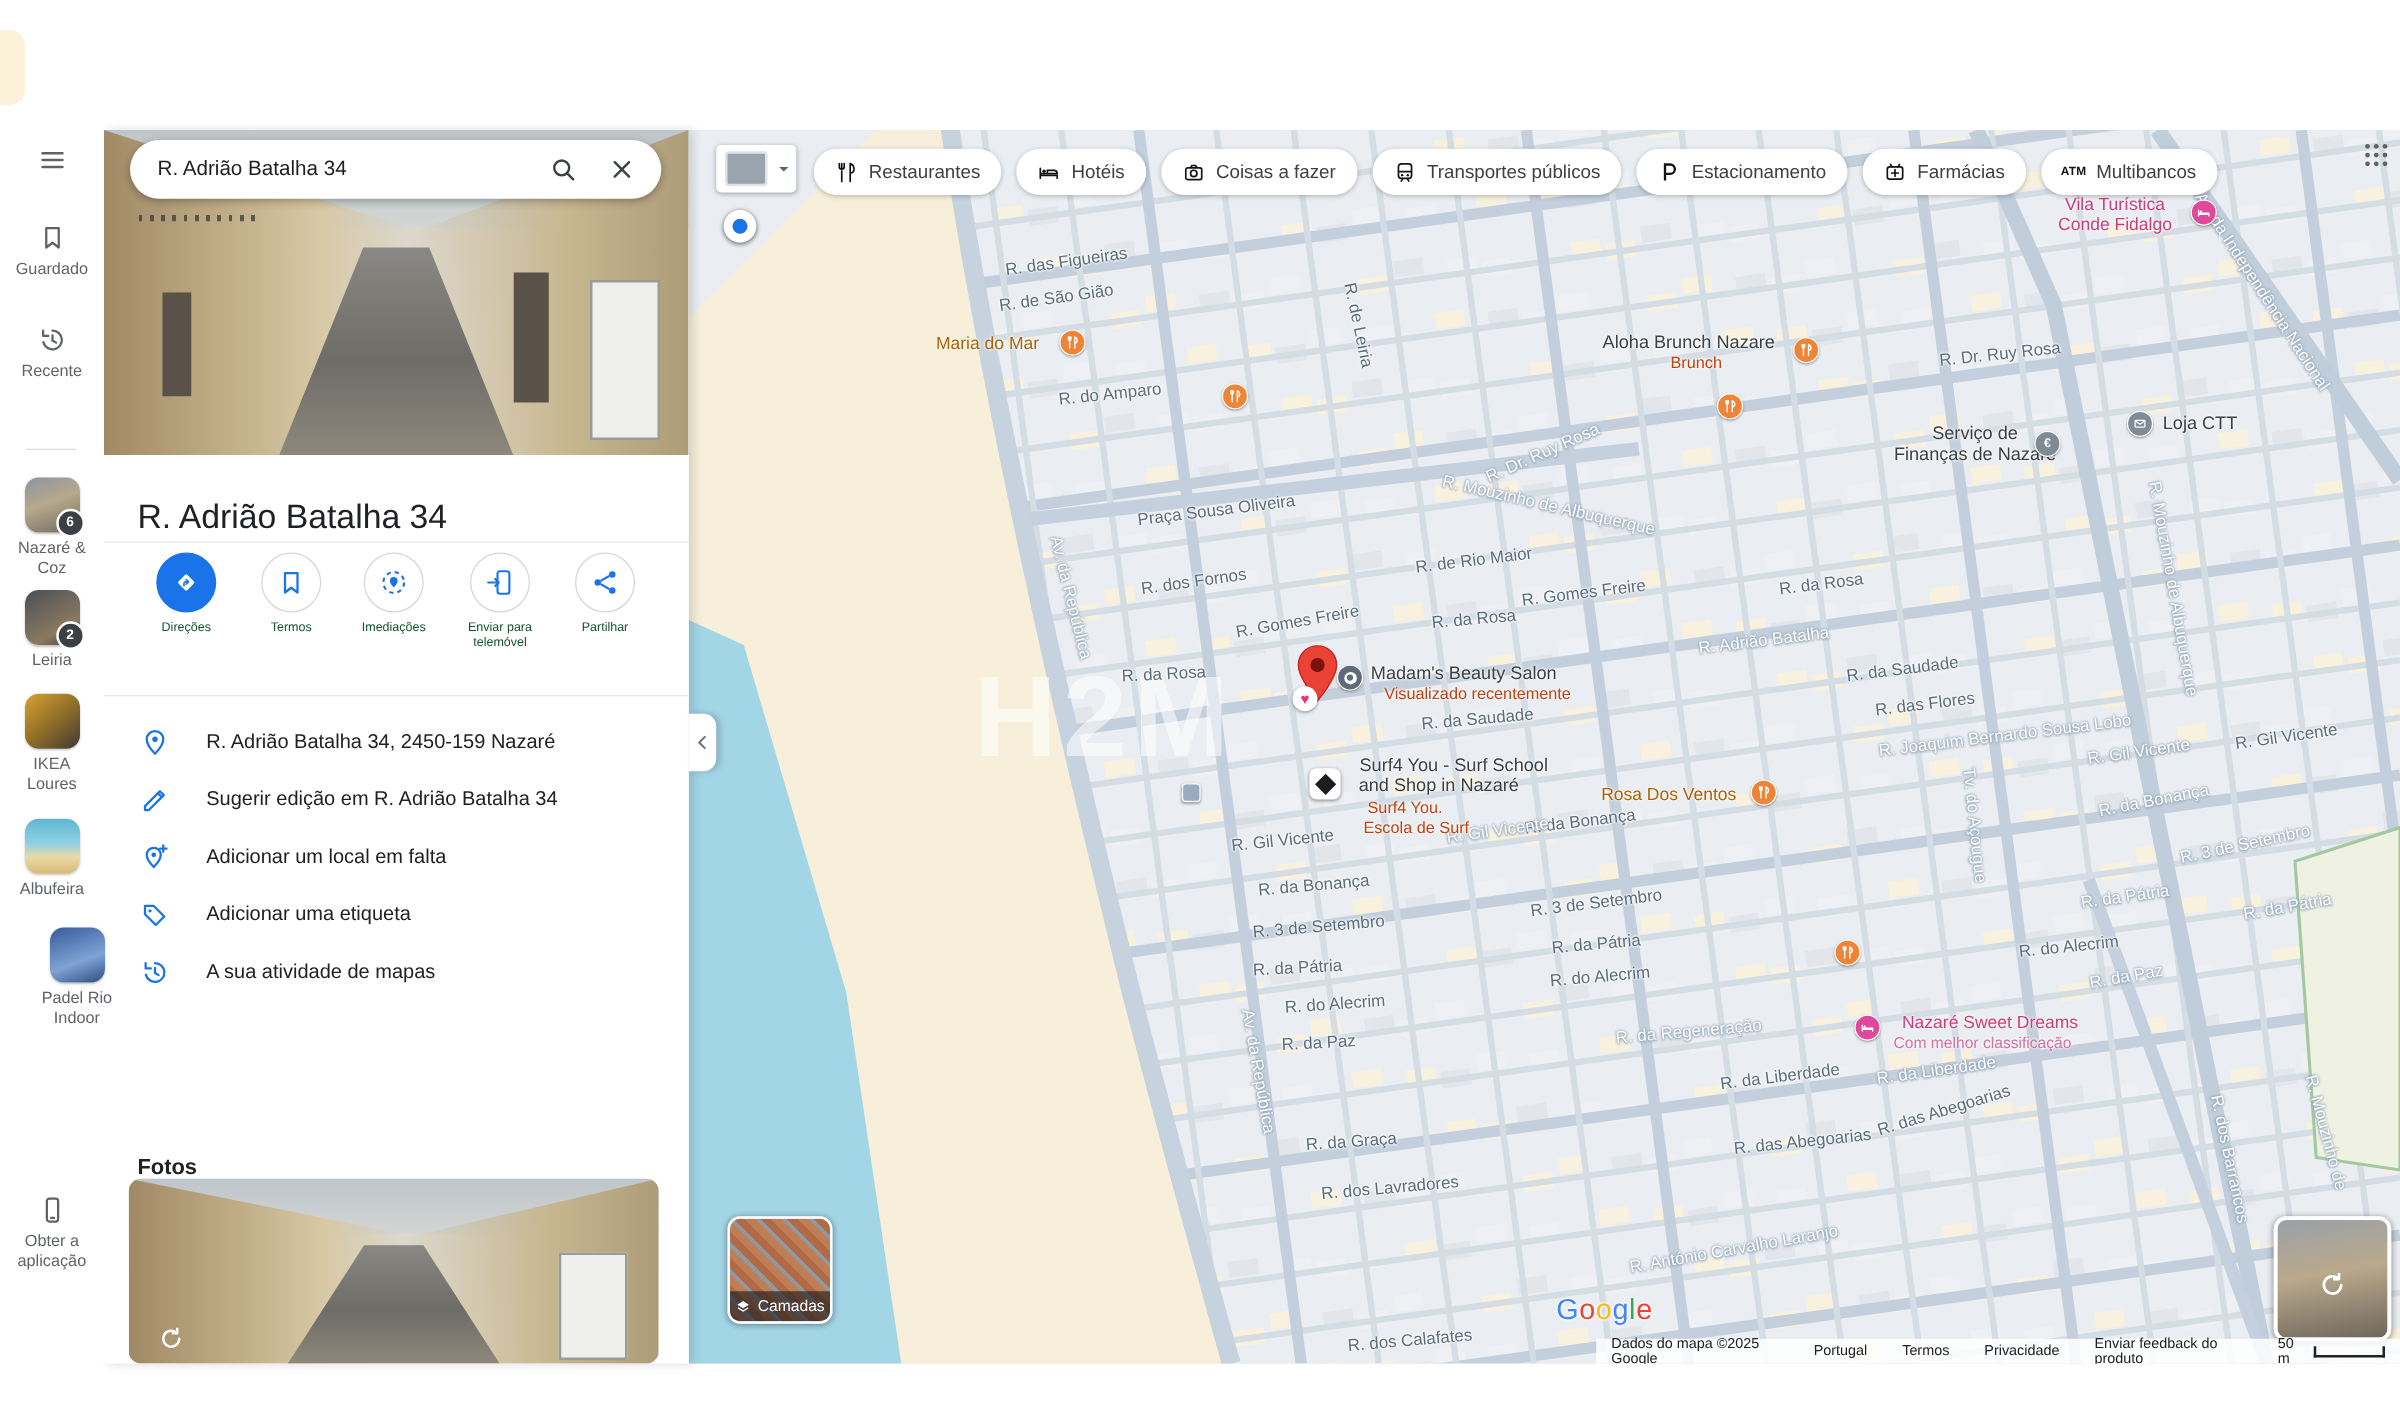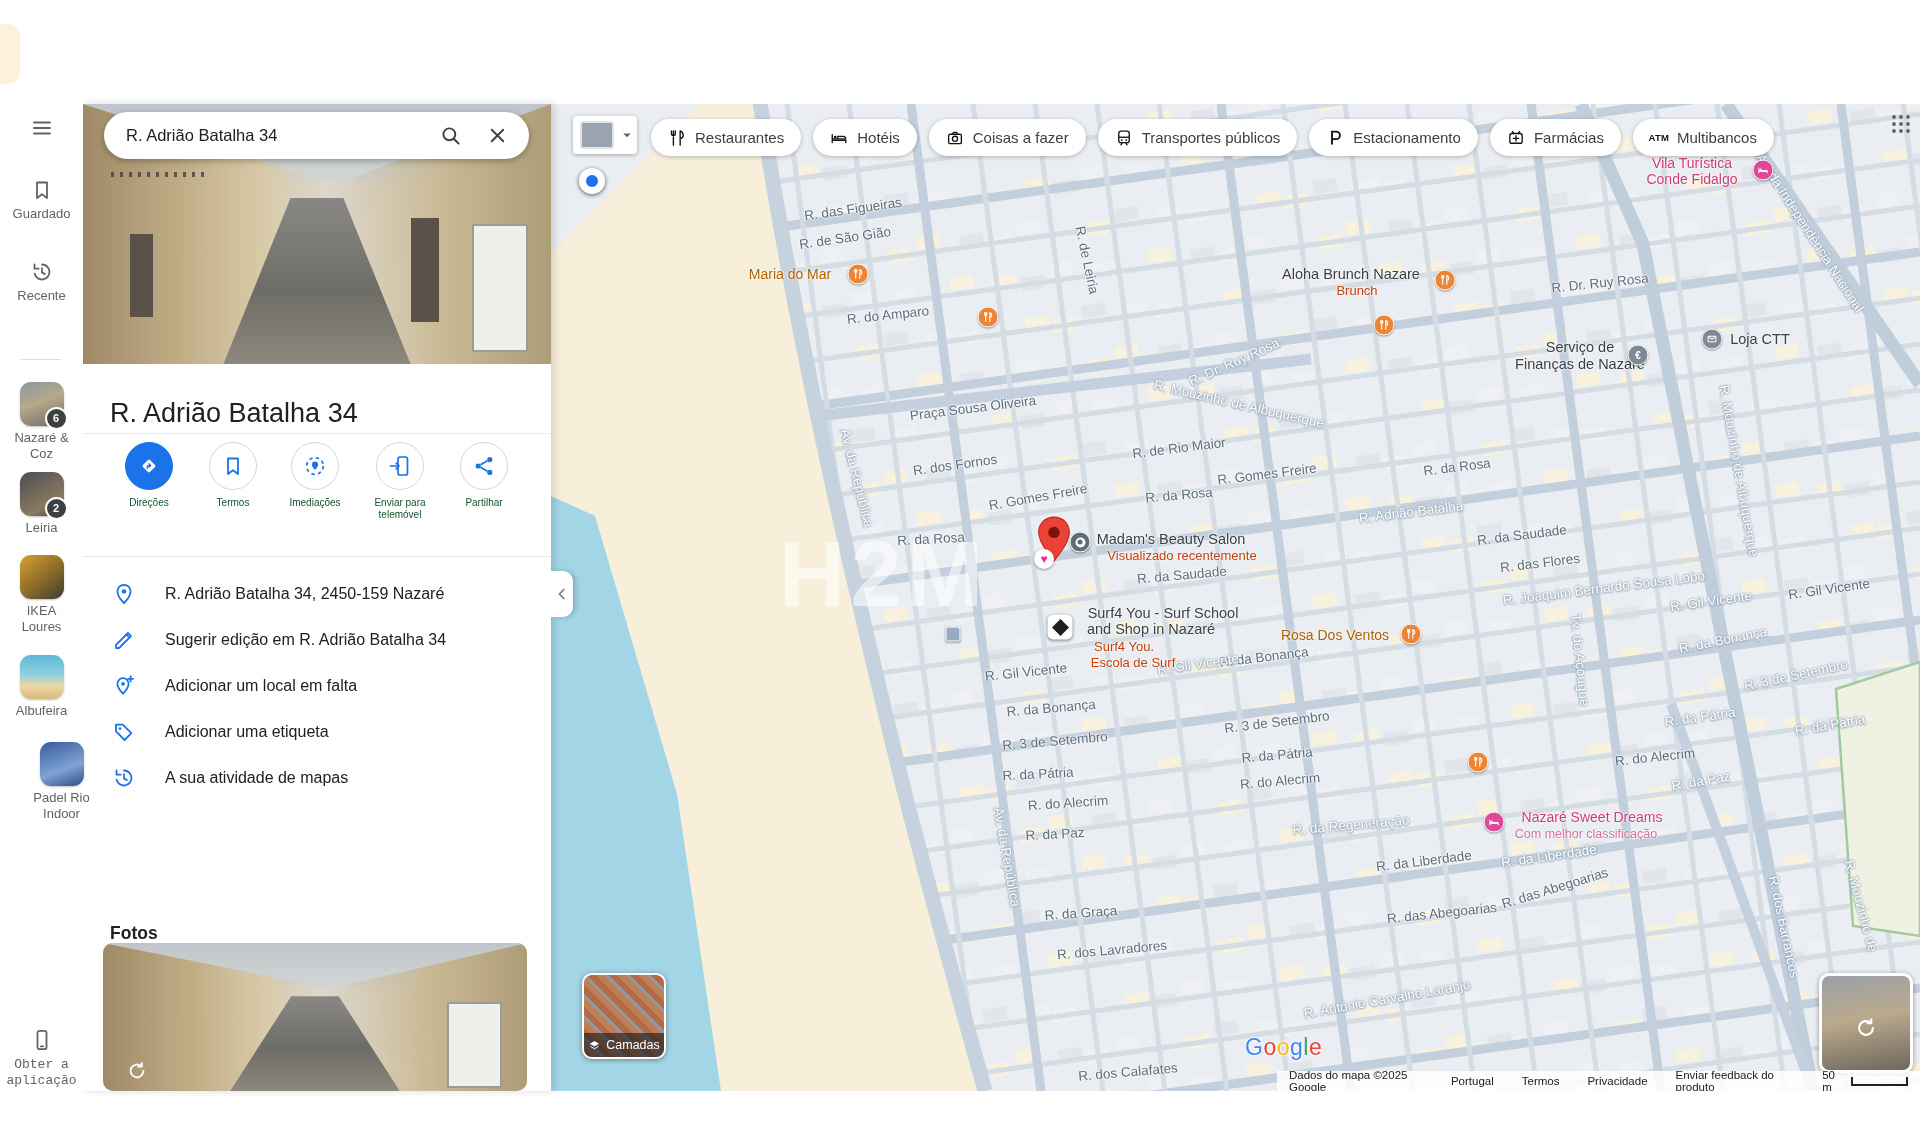--- a/index.html
+++ b/index.html
@@ -194,21 +194,21 @@
           </div>
         </div>
         <div class="rail-abs" style="top: 638px; cursor: pointer; padding-left: 20px;">
           <div class="shortcut-img thumb-padel"></div>
           <div class="rail-lbl" style="margin-top: 4px;">
             <div>Padel Rio</div>
             <div>Indoor</div>
           </div>
         </div>
       </div>
-    <div class="rail-abs" style="top:924px;cursor:pointer;font-family:Liberation Mono, monospace;">
+    <div class="rail-abs" style="top:852px;cursor:pointer;">
       <span class="rail-ic"><svg viewBox="0 0 24 24">
             <rect x="7.5" y="2.8" width="9" height="18.4" rx="2" fill="none" stroke="currentColor" stroke-width="1.8"></rect>
             <path d="M10.8 18.3h2.4" stroke="currentColor" stroke-width="1.8" stroke-linecap="round"></path>
           </svg></span>
       <div class="rail-lbl">
         <div>Obter a</div>
         <div>aplicação</div>
       </div>
     </div>
   </div>

